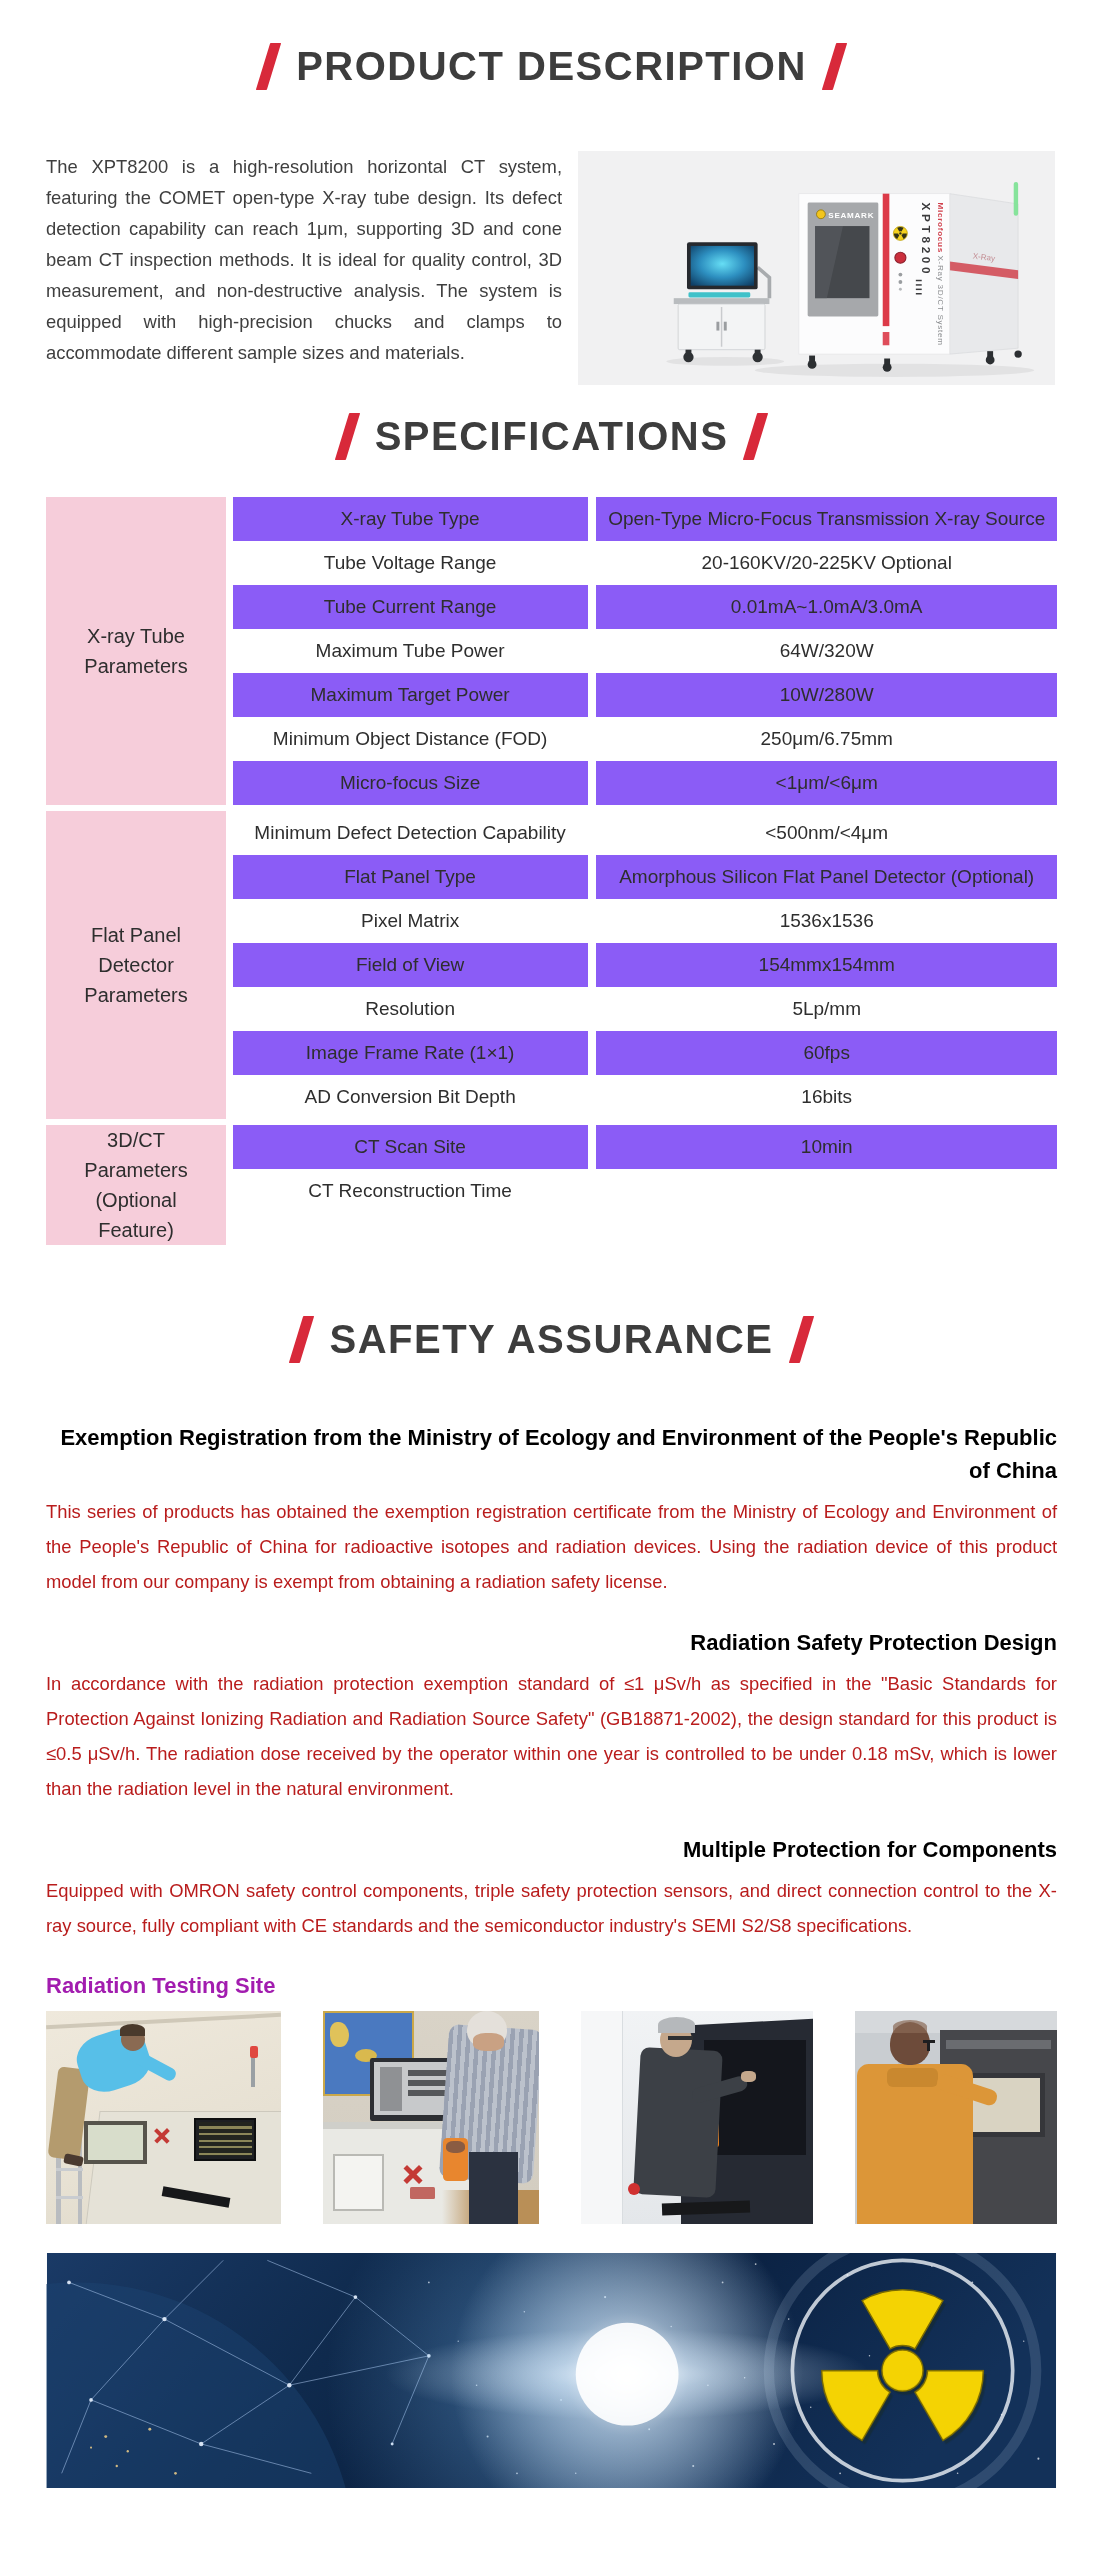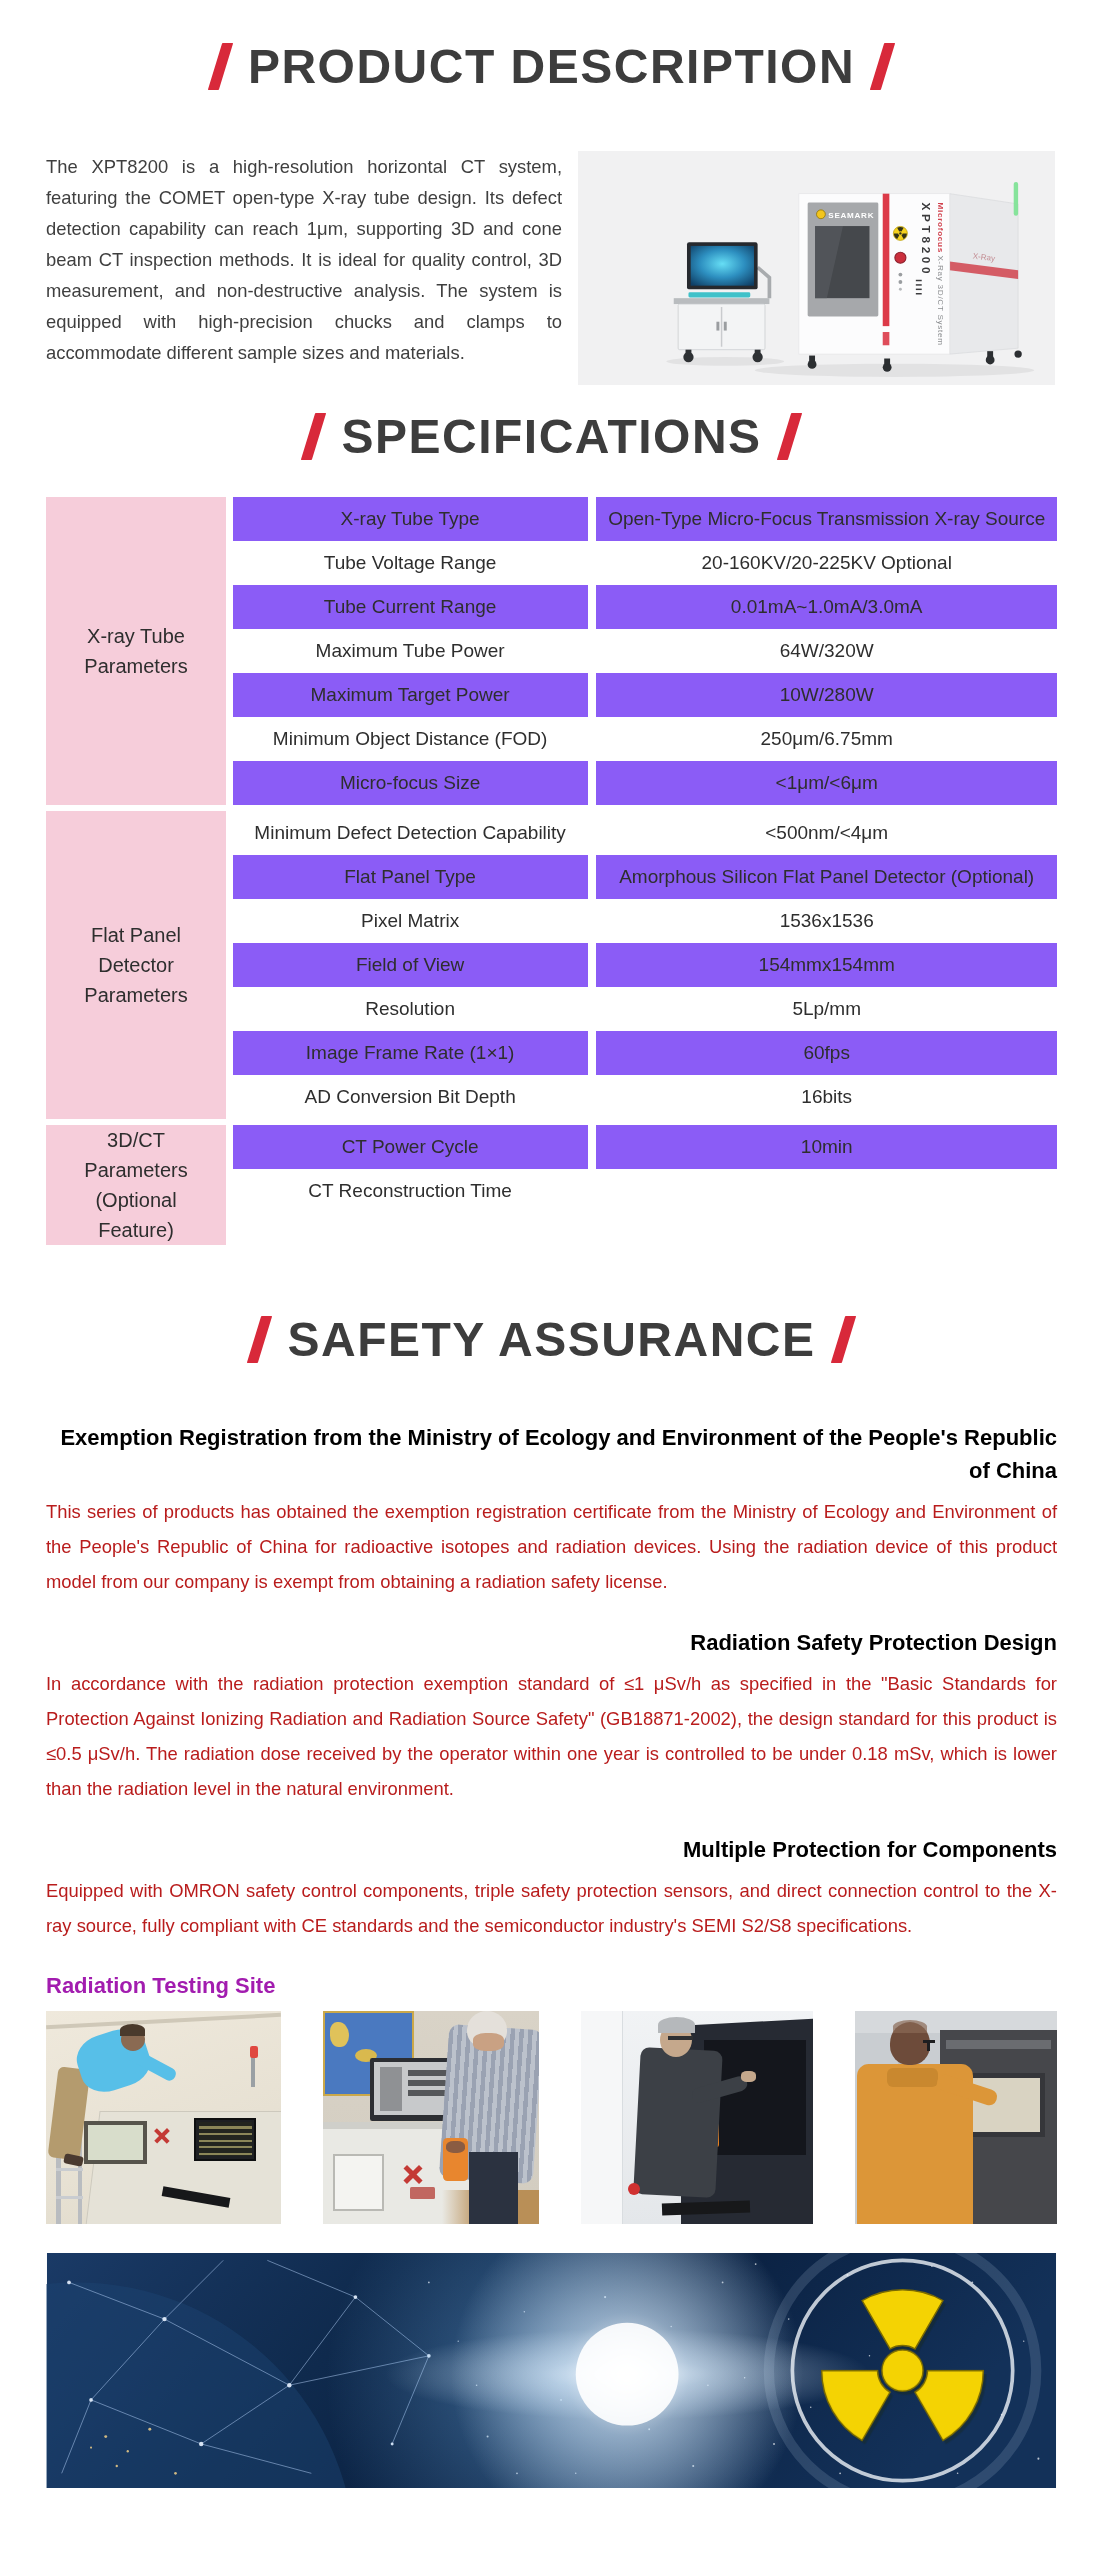--- a/index.html
+++ b/index.html
@@ -6,21 +6,21 @@
   html,body { background:#ffffff; }
   body { font-family:"Liberation Sans", sans-serif; }
   .page { position:relative; width:1103px; height:2576px; background:#fff; overflow:hidden; margin:0 auto; }
 
   
   .title-row { display:flex; justify-content:center; align-items:center; }
   .title-row.first { padding-top:41px; }
   .title-row .slash { width:11px; height:47px; background:#d8293a; transform:skewX(-17deg); border-radius:0.7px; }
   .title-row .slash.left { margin-right:22px; }
   .title-row .slash.right { margin-left:22px; }
-  .title-row h1 { font-size:48px; font-weight:700; color:#3d3d3d; letter-spacing:1.5px; line-height:51px; white-space:nowrap; }
+  .title-row h1 { font-size:40px; font-weight:700; color:#3d3d3d; letter-spacing:1.5px; line-height:51px; white-space:nowrap; }
 
   
   .pd-row { display:flex; margin:59px 46px 0 46px; }
   .pd-text { width:516px; font-size:18.4px; line-height:31px; color:#3f3f3f; text-align:justify; }
   .pd-image { width:477px; height:234px; margin-left:16px; background:#f1f1f2; flex:none; }
 
   
   .spec-table { margin:35px 46px 0 46px; }
   .spec-group { display:flex; margin-bottom:5.9px; }
   .spec-group:last-child { margin-bottom:0; }
@@ -219,21 +219,21 @@
             <div class="cell cell-name">AD Conversion Bit Depth</div>
             <div class="cell cell-value">16bits</div>
           </div>
       </div>
     </div>
 
     <div class="spec-group">
       <div class="group-label">3D/CT Parameters (Optional Feature)</div>
       <div class="group-rows">
         <div class="spec-row shade">
-            <div class="cell cell-name">CT Power Cycle</div>
+            <div class="cell cell-name">CT Scan Site</div>
             <div class="cell cell-value">10min</div>
           </div>
         <div class="spec-row">
             <div class="cell cell-name">CT Reconstruction Time</div>
           </div>
       </div>
     </div>
 
   </div>
 

